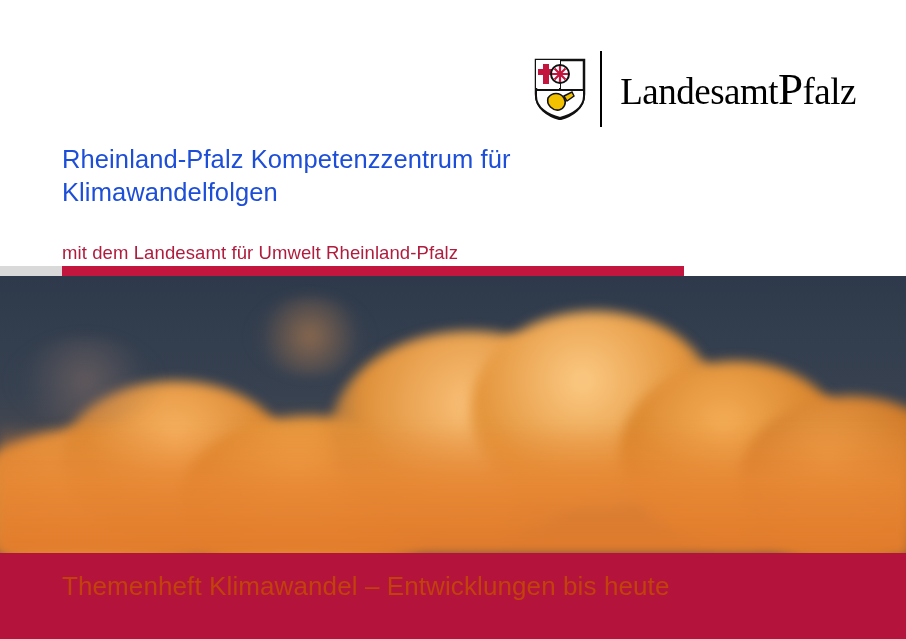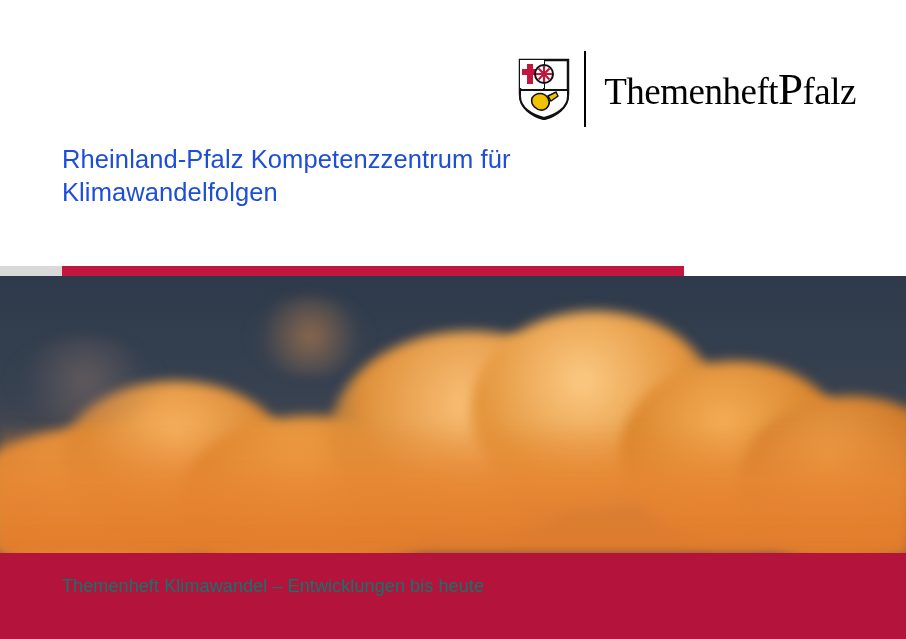--- a/index.html
+++ b/index.html
@@ -136,22 +136,22 @@
     left: 0;
     top: 553px;
     width: 906px;
     height: 86px;
     background: #b4143c;
   }
   .footer-title {
     position: absolute;
     left: 62px;
     top: 571px;
-    color: #0f766e;
-    font-size: 18px;
+    color: #c2410c;
+    font-size: 26px;
     line-height: 30px;
     letter-spacing: 0.1px;
     white-space: nowrap;
   }
 </style>
 </head>
 <body>
 
 <div class="page">
 
@@ -163,24 +163,25 @@
         <path d="M2 2 H26 V30 H2 Z" fill="#ffffff"></path>
         <path d="M12 6 V26 M4 14 H22" stroke="#c3163f" stroke-width="6"></path>
         <circle cx="26" cy="16" r="9" fill="#ffffff" stroke="#111111" stroke-width="2"></circle>
         <path d="M26 8 V24 M18 16 H34 M20.5 10.5 L31.5 21.5 M31.5 10.5 L20.5 21.5" stroke="#c3163f" stroke-width="2.2"></path>
         <path d="M2 32 H50 V38 C50 50 38 57 26 60 C14 57 2 50 2 38 Z" fill="#ffffff" stroke="#111111" stroke-width="2"></path>
         <path d="M14 40 c4-6 12-6 16 0 c3 5 0 11-5 12 c-6 1-13-5-11-12 z" fill="#f2c200" stroke="#111111" stroke-width="1.6"></path>
         <path d="M30 38 l8-4 2 4 -7 5 z" fill="#f2c200" stroke="#111111" stroke-width="1.4"></path>
       </svg>
     </div>
     <div class="logo-divider"></div>
-    <div class="logo-wordmark"><span>Themenheft</span><span class="wm-big">P</span><span>falz</span></div>
+    <div class="logo-wordmark"><span>Landesamt</span><span class="wm-big">P</span><span>falz</span></div>
   </div>
 
   <div class="title-main">Rheinland-Pfalz Kompetenzzentrum für Klimawandelfolgen</div>
+  <div class="title-sub">mit dem Landesamt für Umwelt Rheinland-Pfalz</div>
 
   <div class="rule-grey"></div>
   <div class="rule-red"></div>
   <div class="rule-grey-right"></div>
 
   <div class="photo">
     <div class="sky"></div>
 
     <div class="cloud" style="left:-40px; top:150px; width:300px; height:150px; background:radial-gradient(circle at 40% 40%, #f0a24b 0%, #d4802f 55%, rgba(150,90,50,0.2) 100%);"></div>
     <div class="cloud" style="left:60px; top:105px; width:230px; height:160px; background:radial-gradient(circle at 50% 35%, #f7b362 0%, #dd8a34 58%, rgba(140,85,48,0.15) 100%);"></div>

